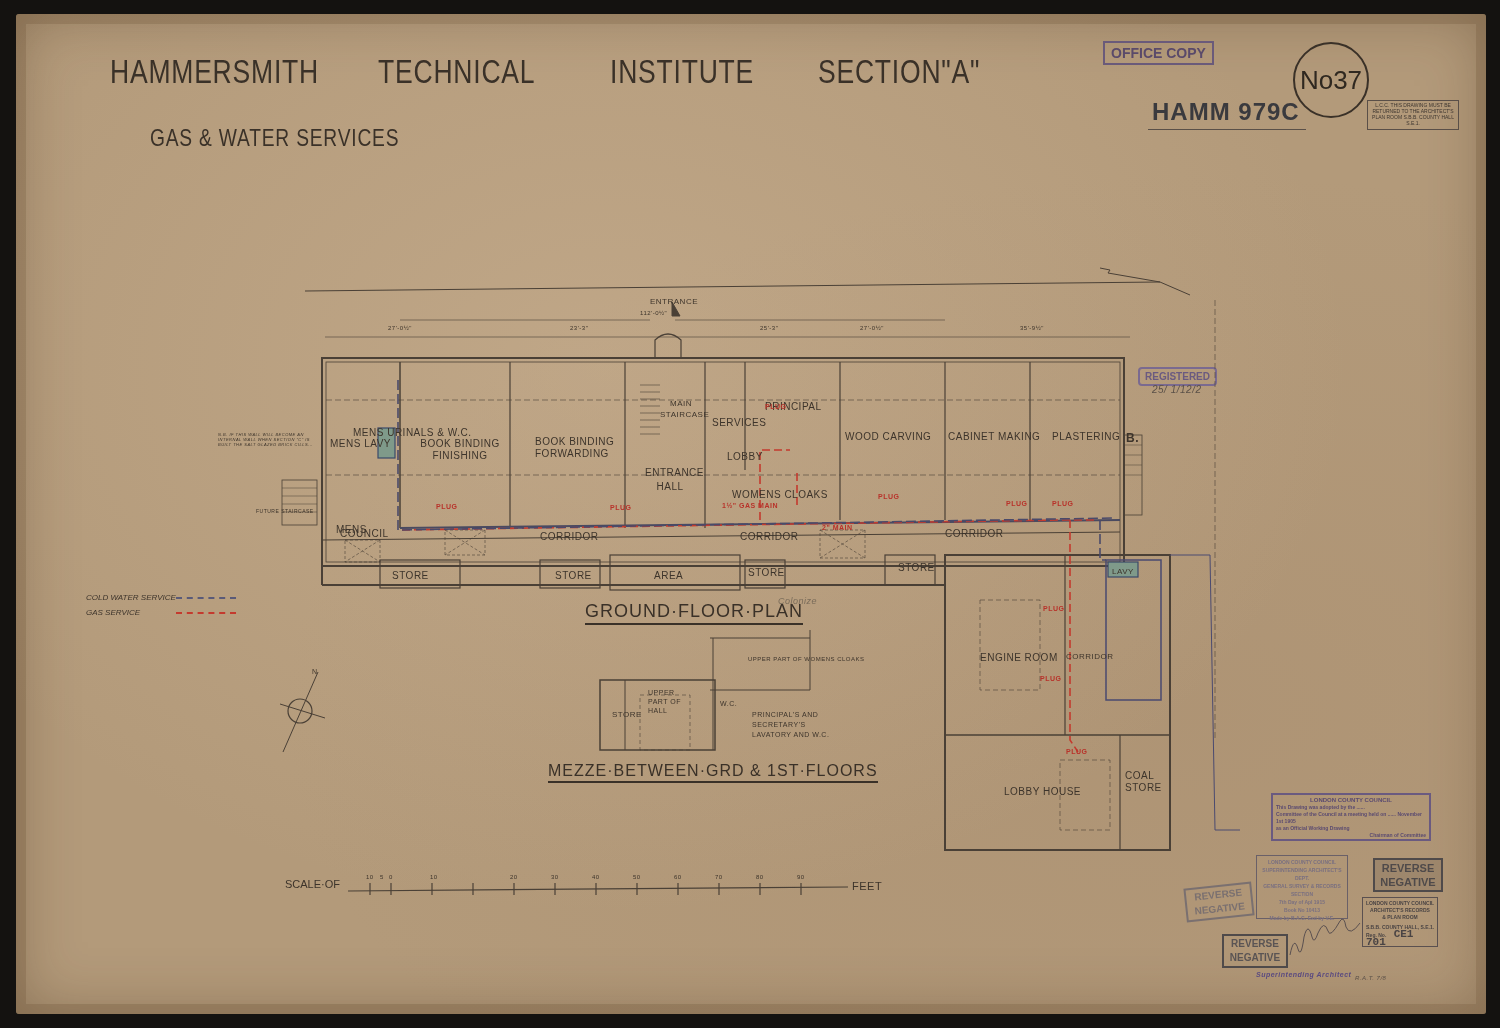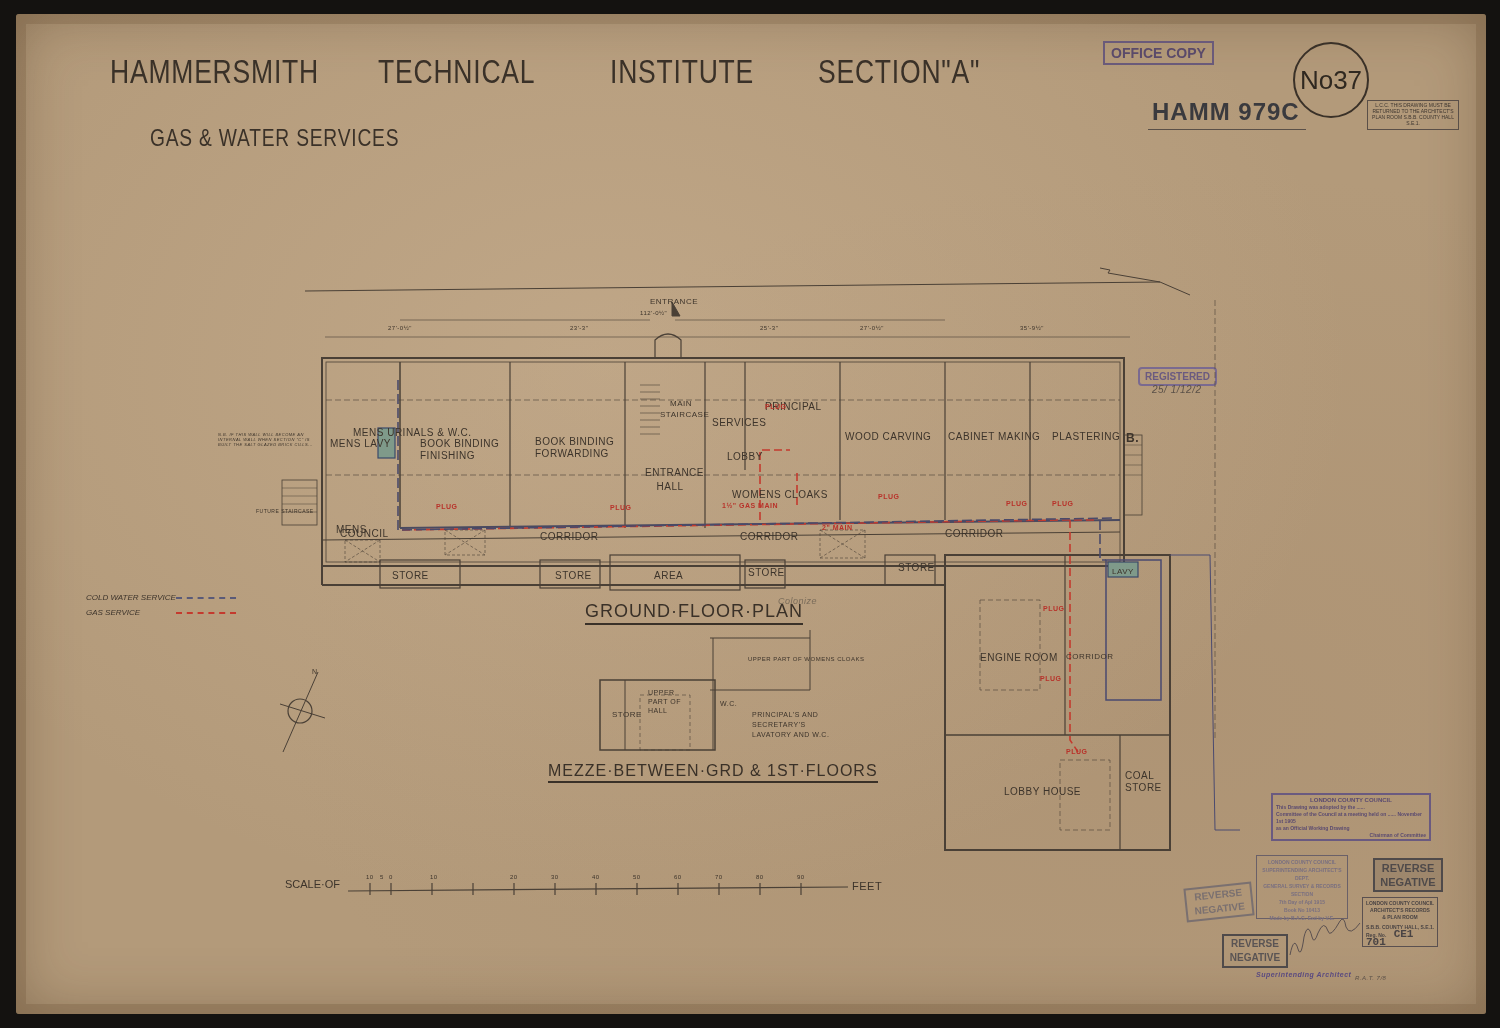--- a/index.html
+++ b/index.html
@@ -189,21 +189,21 @@
       <line x1="719" y1="883" x2="719" y2="895"></line>
     <line x1="760" y1="883" x2="760" y2="895"></line>
       <line x1="801" y1="883" x2="801" y2="895"></line>
   </g>
 </svg>
 
 <div class="lbl sm" style="left:353px;top:403px;margin-top:24px;">MENS URINALS &amp; W.C.</div>
 <div class="lbl sm" style="left:330px;top:438px;">MENS LAVY</div>
 <div class="lbl sm" style="left:336px;top:508px;margin-top:16px;">MENS</div>
 <div class="lbl sm" style="left:340px;top:528px;">COUNCIL</div>
-<div class="lbl sm" style="left:420px;top:438px;width:80px;white-space:normal;text-align:left;line-height:12px;">BOOK BINDING FINISHING</div>
+<div class="lbl sm" style="left:420px;top:438px;width:80px;white-space:normal;text-align:center;line-height:12px;">BOOK BINDING FINISHING</div>
 <div class="lbl sm" style="left:535px;top:436px;width:85px;white-space:normal;text-align:left;line-height:12px;">BOOK BINDING FORWARDING</div>
 <div class="lbl sm" style="left:660px;top:398px;width:42px;white-space:normal;text-align:center;line-height:11px;font-size:8px;">MAIN STAIRCASE</div>
 <div class="lbl sm" style="left:645px;top:466px;width:50px;white-space:normal;text-align:center;line-height:14px;">ENTRANCE HALL</div>
 <div class="lbl sm" style="left:712px;top:417px;">SERVICES</div>
 <div class="lbl sm" style="left:765px;top:401px;">PRINCIPAL</div>
 <div class="lbl sm" style="left:727px;top:451px;">LOBBY</div>
 <div class="lbl sm" style="left:732px;top:489px;">WOMENS CLOAKS</div>
 <div class="lbl sm" style="left:845px;top:431px;">WOOD CARVING</div>
 <div class="lbl sm" style="left:948px;top:431px;">CABINET MAKING</div>
 <div class="lbl sm" style="left:1052px;top:431px;">PLASTERING</div>

